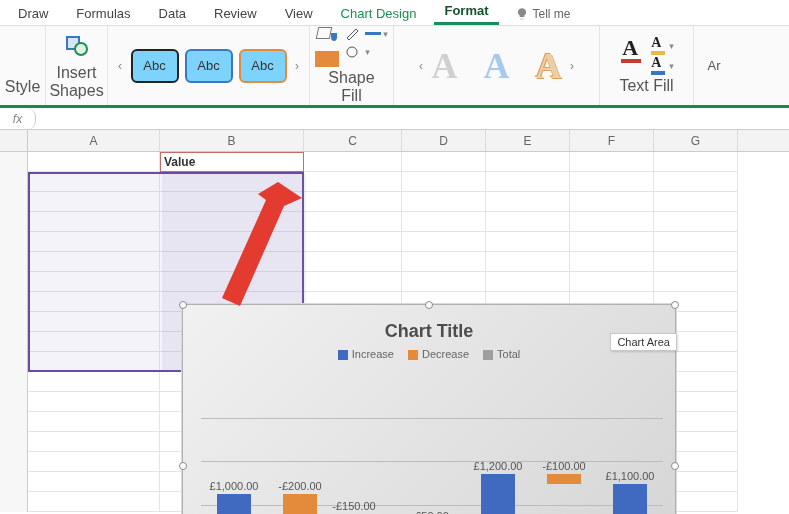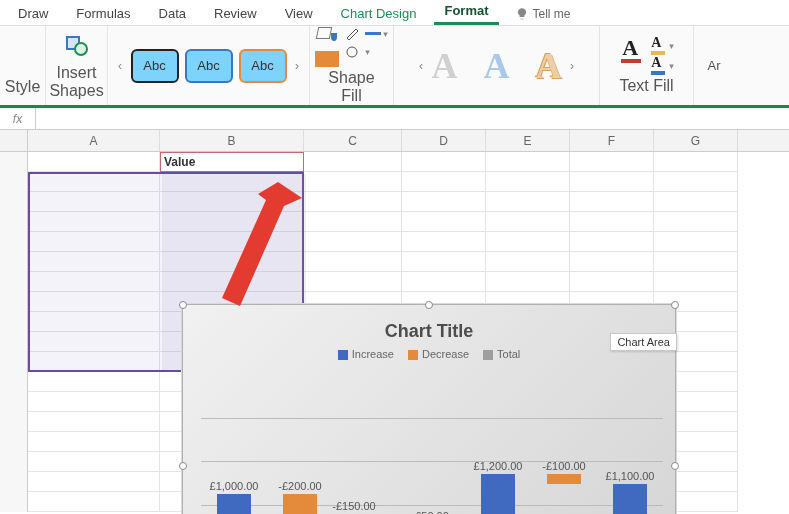--- a/index.html
+++ b/index.html
@@ -43,21 +43,21 @@
   .insertshapes-icon { width: 34px; height: 30px; position: relative; }
   .insertshapes-icon .sq { position:absolute; left:6px; top:4px; width:14px; height:14px; border:2px solid #3a77c2; background:#d6e4f3; }
   .insertshapes-icon .ci { position:absolute; left:14px; top:10px; width:14px; height:14px; border:2px solid #1a8f55; background:#dff0e5; border-radius:50%; }
 
   .shapefill-icon { width:22px; height:22px; position:relative; }
   .shapefill-icon .bucket { position:absolute; left:2px; top:0; width:14px; height:12px; border:1px solid #777; transform: skewX(-12deg); }
   .shapefill-icon .drop { position:absolute; right:0; top:6px; width:6px; height:8px; background:#3a77c2; border-radius:0 0 50% 50%; }
 
   
   .fxbar { height: 22px; display: flex; align-items: center; border-bottom: 1px solid #ccc; }
-  .fxlabel { width: 36px; text-align: center; font-style: italic; color: #888; border-right: 1px solid #ccc; line-height: 22px; }
+  .fxlabel { width: 36px; text-align: center; font-style: italic; color: #888; border-right: 1px solid #ccc; line-height: 22px; border-radius: 9px; }
   .fxinput { flex: 1; height: 100%; border: none; padding: 0 4px; font-size: 12px; outline: none; }
 
   
   .sheet-wrap { position: relative; }
   .sheet { position: relative; }
   .col-headers { display: flex; height: 22px; background: #f3f3f3; border-bottom: 1px solid #ccc; }
   .corner { width: 28px; border-right: 1px solid #ccc; }
   .ch { text-align: center; line-height: 22px; color: #666; border-right: 1px solid #ddd; }
   .chA { width: 132px; } .chB { width: 144px; } .chC { width: 98px; } .chD { width: 84px; }
   .chE { width: 84px; } .chF { width: 84px; } .chG { width: 84px; }

